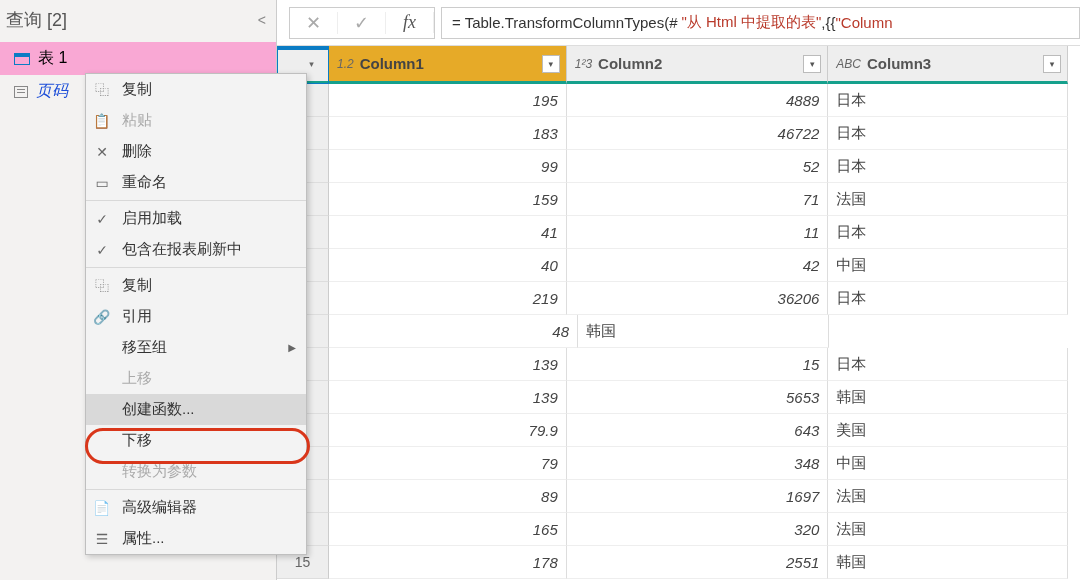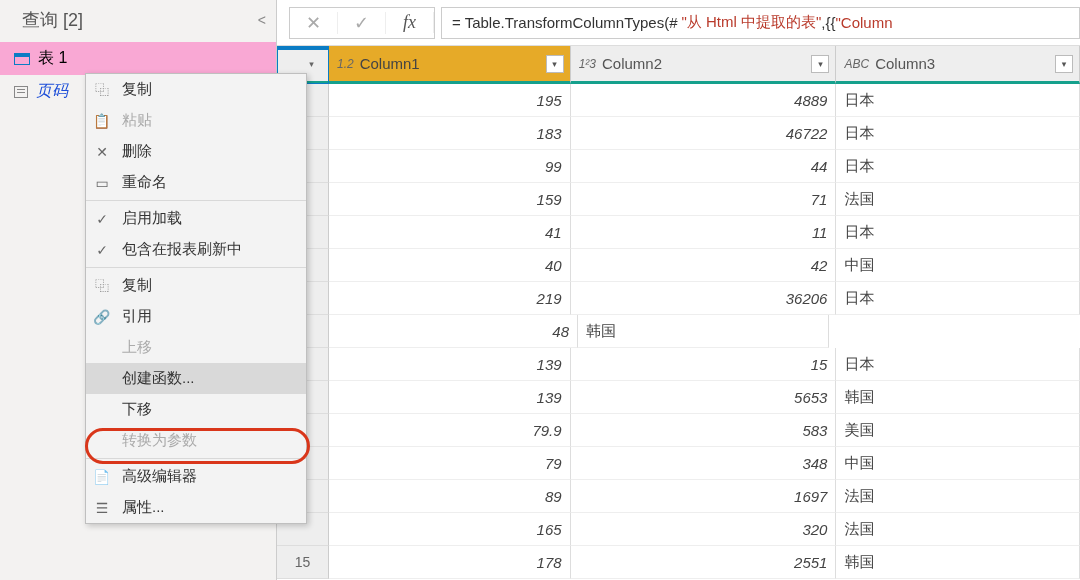--- a/index.html
+++ b/index.html
@@ -4,21 +4,21 @@
 <style>
 * { box-sizing: border-box; margin: 0; padding: 0; font-family: "Segoe UI", "Microsoft YaHei", sans-serif; }
 body { background: #fff; width: 1080px; height: 580px; overflow: hidden; position: relative; }
 
 .sidebar {
   position: absolute; left: 0; top: 0; width: 277px; height: 100%;
   border-right: 1px solid #ccc; background: #f3f2f1;
 }
 .sidebar-header {
   display: flex; align-items: center; justify-content: space-between;
-  padding: 8px 10px 10px 22px; font-size: 18px; color: #555;
+  padding: 8px 10px 10px 6px; font-size: 18px; color: #555;
 }
 .sidebar-header .chev { color: #888; font-size: 14px; }
 .query-item {
   display: flex; align-items: center; gap: 8px; padding: 6px 14px; font-size: 16px;
   color: #444;
 }
 .query-item.selected { background: #f9a8d4; color: #000; }
 .query-item .table-icon { width: 16px; height: 12px; display: inline-block; position: relative; }
 .table-icon::before {
   content: ""; position: absolute; inset: 0; border: 1px solid #0a7cc4;
@@ -57,30 +57,30 @@
   height: 38px; background: #eee; border-bottom: 3px solid #15a08c; border-right: 1px solid #ccc;
   display: flex; align-items: center; justify-content: center;
 }
 .rownum-head .table-icon { width: 18px; height: 14px; }
 .dropdown-tiny { width: 10px; height: 32px; display: flex; align-items: center; justify-content: center; font-size: 9px; color: #666; }
 .rownum-cell {
   height: 33px; background: #eee; border-bottom: 1px solid #ddd; border-right: 1px solid #ccc;
   display: flex; align-items: center; justify-content: center; font-size: 14px; color: #666;
 }
 
-.grid { position: absolute; left: 52px; top: 0; right: 0; }
+.grid { position: absolute; left: 52px; top: 0; right: 12px; }
 .col-header-row { display: flex; height: 38px; }
 .col-header {
   display: flex; align-items: center; justify-content: space-between; padding: 0 6px 0 8px;
   background: #eee; border-right: 1px solid #ccc; border-bottom: 3px solid #15a08c;
   font-size: 15px; color: #555;
 }
 .col-header.first { background: #e6aa28; color: #444; border-bottom: 3px solid #15a08c; }
 .col-header .type-icon { font-size: 12px; color: #666; margin-right: 6px; font-style: italic; }
-.col-header .name { flex: 1; font-weight: 400; }
+.col-header .name { flex: 1; font-weight: 700; }
 .col-header .dd {
   width: 18px; height: 18px; border: 1px solid #bbb; background: #fff;
   display: flex; align-items: center; justify-content: center; font-size: 9px; color: #555;
 }
 .data-row { display: flex; height: 33px; }
 .cell {
   border-right: 1px solid #ddd; border-bottom: 1px solid #eee; padding: 0 8px;
   display: flex; align-items: center; font-size: 15px; color: #444;
 }
 .cell.num { justify-content: flex-end; font-style: italic; }
@@ -173,21 +173,21 @@
             <div class="cell num col2">4889</div>
             <div class="cell txt col3">日本</div>
           </div>
           <div class="data-row">
             <div class="cell num col1">183</div>
             <div class="cell num col2">46722</div>
             <div class="cell txt col3">日本</div>
           </div>
           <div class="data-row">
             <div class="cell num col1">99</div>
-            <div class="cell num col2">44</div>
+            <div class="cell num col2">52</div>
             <div class="cell txt col3">日本</div>
           </div>
           <div class="data-row">
             <div class="cell num col1">159</div>
             <div class="cell num col2">71</div>
             <div class="cell txt col3">法国</div>
           </div>
           <div class="data-row">
             <div class="cell num col1">41</div>
             <div class="cell num col2">11</div>
@@ -212,21 +212,21 @@
             <div class="cell num col2">15</div>
             <div class="cell txt col3">日本</div>
           </div>
           <div class="data-row">
             <div class="cell num col1">139</div>
             <div class="cell num col2">5653</div>
             <div class="cell txt col3">韩国</div>
           </div>
           <div class="data-row">
             <div class="cell num col1">79.9</div>
-            <div class="cell num col2">583</div>
+            <div class="cell num col2">643</div>
             <div class="cell txt col3">美国</div>
           </div>
           <div class="data-row">
             <div class="cell num col1">79</div>
             <div class="cell num col2">348</div>
             <div class="cell txt col3">中国</div>
           </div>
           <div class="data-row">
             <div class="cell num col1">89</div>
             <div class="cell num col2">1697</div>
@@ -292,20 +292,25 @@
     </div>
   <div class="menu-sep"></div>
   <div class="menu-item">
       <span class="menu-icon">⿻</span>
       <span>复制</span>
     </div>
   <div class="menu-item">
       <span class="menu-icon">🔗</span>
       <span>引用</span>
     </div>
+  <div class="menu-item">
+      <span class="menu-icon"></span>
+      <span>移至组</span>
+      <span class="menu-arrow">▶</span>
+    </div>
   <div class="menu-item disabled">
       <span class="menu-icon"></span>
       <span>上移</span>
     </div>
   <div class="menu-item highlighted">
       <span class="menu-icon"></span>
       <span>创建函数...</span>
     </div>
   <div class="menu-item">
       <span class="menu-icon"></span>

